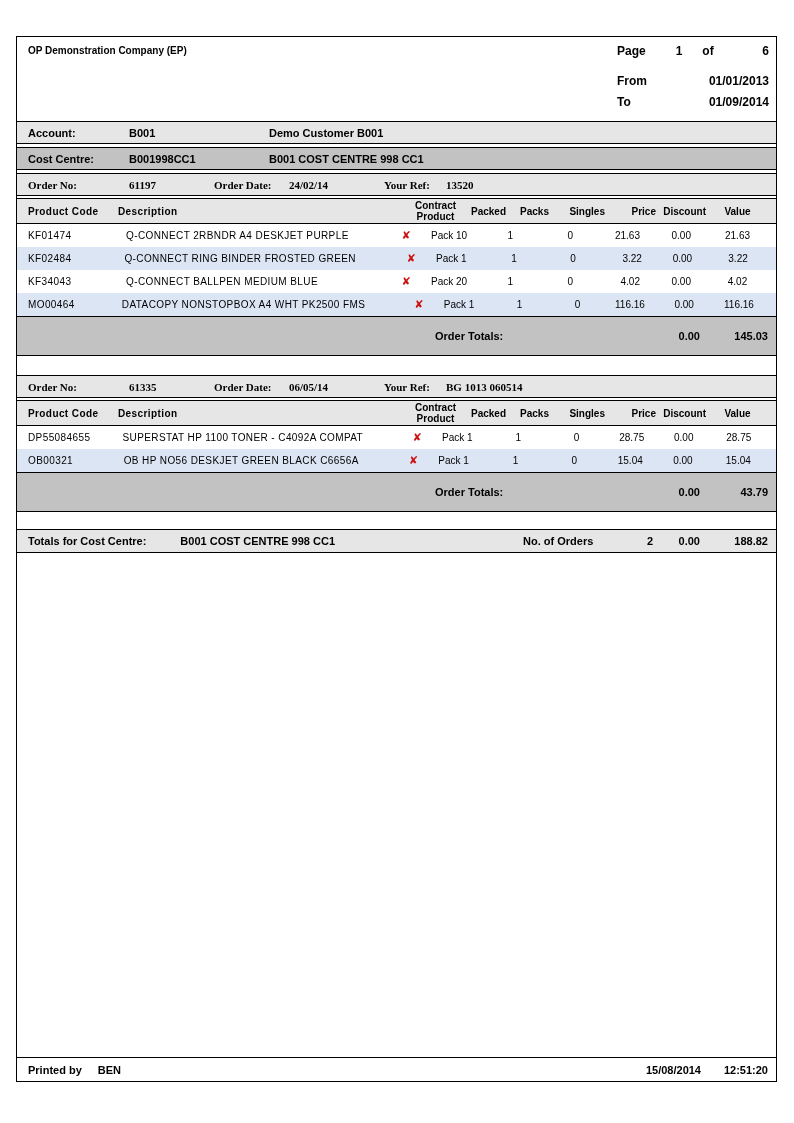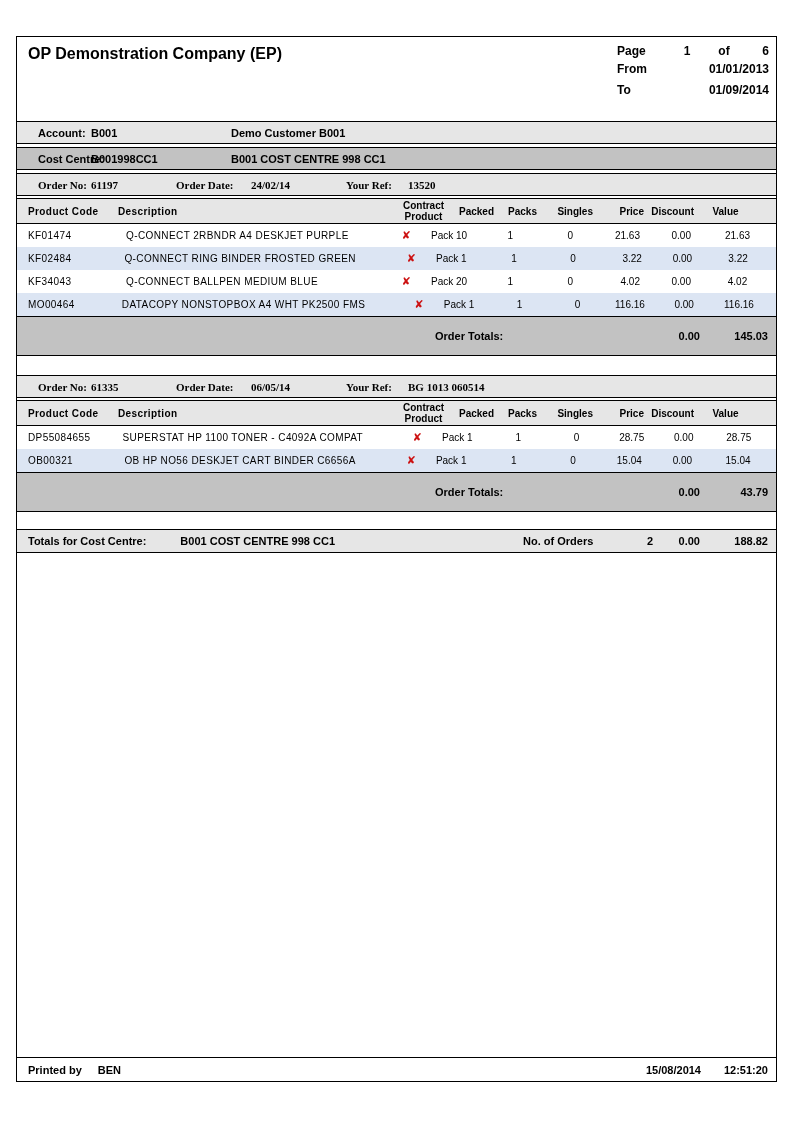--- a/index.html
+++ b/index.html
@@ -14,52 +14,52 @@
     left: 16px; top: 36px;
     width: 761px; height: 1046px;
     border: 1px solid #000;
     background: #fff;
   }
 
   
   .report-header { position: relative; height: 84px; }
   .company {
     position: absolute; left: 11px; top: 8px;
-    font-size: 16px; font-weight: bold;
+    font-size: 10px; font-weight: bold;
   }
   .report-title {
     position: absolute; left: 0; top: 28px; width: 100%;
     text-align: center; font-size: 12px; font-weight: bold;
   }
   .meta {
     position: absolute; right: 7px; top: 6px; width: 152px;
     font-size: 12px; font-weight: bold;
   }
   .meta-line { display: flex; line-height: 17px; }
-  .page-line { margin-bottom: 1px; gap: 8px; }
+  .page-line { margin-bottom: 13px; }
   .from-line { margin-bottom: 4px; }
   .m-label { width: 48px; text-align: left; }
   .m-pagenum { width: 28px; text-align: center; }
   .m-of { width: 30px; text-align: center; }
   .m-pagetotal { flex: 1; text-align: right; }
   .m-date { flex: 1; text-align: right; }
 
   
   .bar {
     position: relative;
     height: 23px;
     border-top: 1px solid #000;
     border-bottom: 1px solid #000;
     display: flex; align-items: center;
     font-size: 11px; font-weight: bold;
     white-space: nowrap;
   }
   .bar-light { background: #e6e6e6; }
   .bar-dark  { background: #c2c2c2; }
-  .b-label { padding-left: 21px; width: 74px; }
+  .b-label { padding-left: 11px; width: 112px; }
   .b-code  { width: 140px; }
 
   .order-no      { width: 85px; }
   .o-date-label  { width: 75px; }
   .o-date        { width: 95px; }
   .o-ref-label   { width: 62px; }
 
   .abs-cell {
     position: absolute; top: 0; bottom: 0;
     display: flex; align-items: center;
@@ -79,21 +79,21 @@
   .r-count { right: 123px; }
 
   
   .thead {
     height: 26px;
     background: #e6e6e6;
     border-top: 1px solid #000;
     border-bottom: 1px solid #000;
     display: flex; align-items: center;
     font-size: 10px; font-weight: bold;
-    padding-right: 19px;
+    padding-right: 7px;
     white-space: nowrap;
   }
   .trow {
     height: 23px;
     display: flex; align-items: center;
     font-size: 10px;
     padding-right: 7px;
     white-space: nowrap;
     gap: 8px;
   }
@@ -289,21 +289,21 @@
       <span class="cell c-contract xmark">✘</span>
       <span class="cell c-packed">Pack 1</span>
       <span class="cell c-packs">1</span>
       <span class="cell c-singles">0</span>
       <span class="cell c-price">28.75</span>
       <span class="cell c-discount">0.00</span>
       <span class="cell c-value">28.75</span>
     </div>
     <div class="trow alt">
       <span class="cell c-code">OB00321</span>
-      <span class="cell c-desc">OB HP NO56 DESKJET CART BINDER C6656A</span>
+      <span class="cell c-desc">OB HP NO56 DESKJET GREEN BLACK C6656A</span>
       <span class="cell c-contract xmark">✘</span>
       <span class="cell c-packed">Pack 1</span>
       <span class="cell c-packs">1</span>
       <span class="cell c-singles">0</span>
       <span class="cell c-price">15.04</span>
       <span class="cell c-discount">0.00</span>
       <span class="cell c-value">15.04</span>
     </div>
 
     <div class="bar bar-dark totals-bar">

